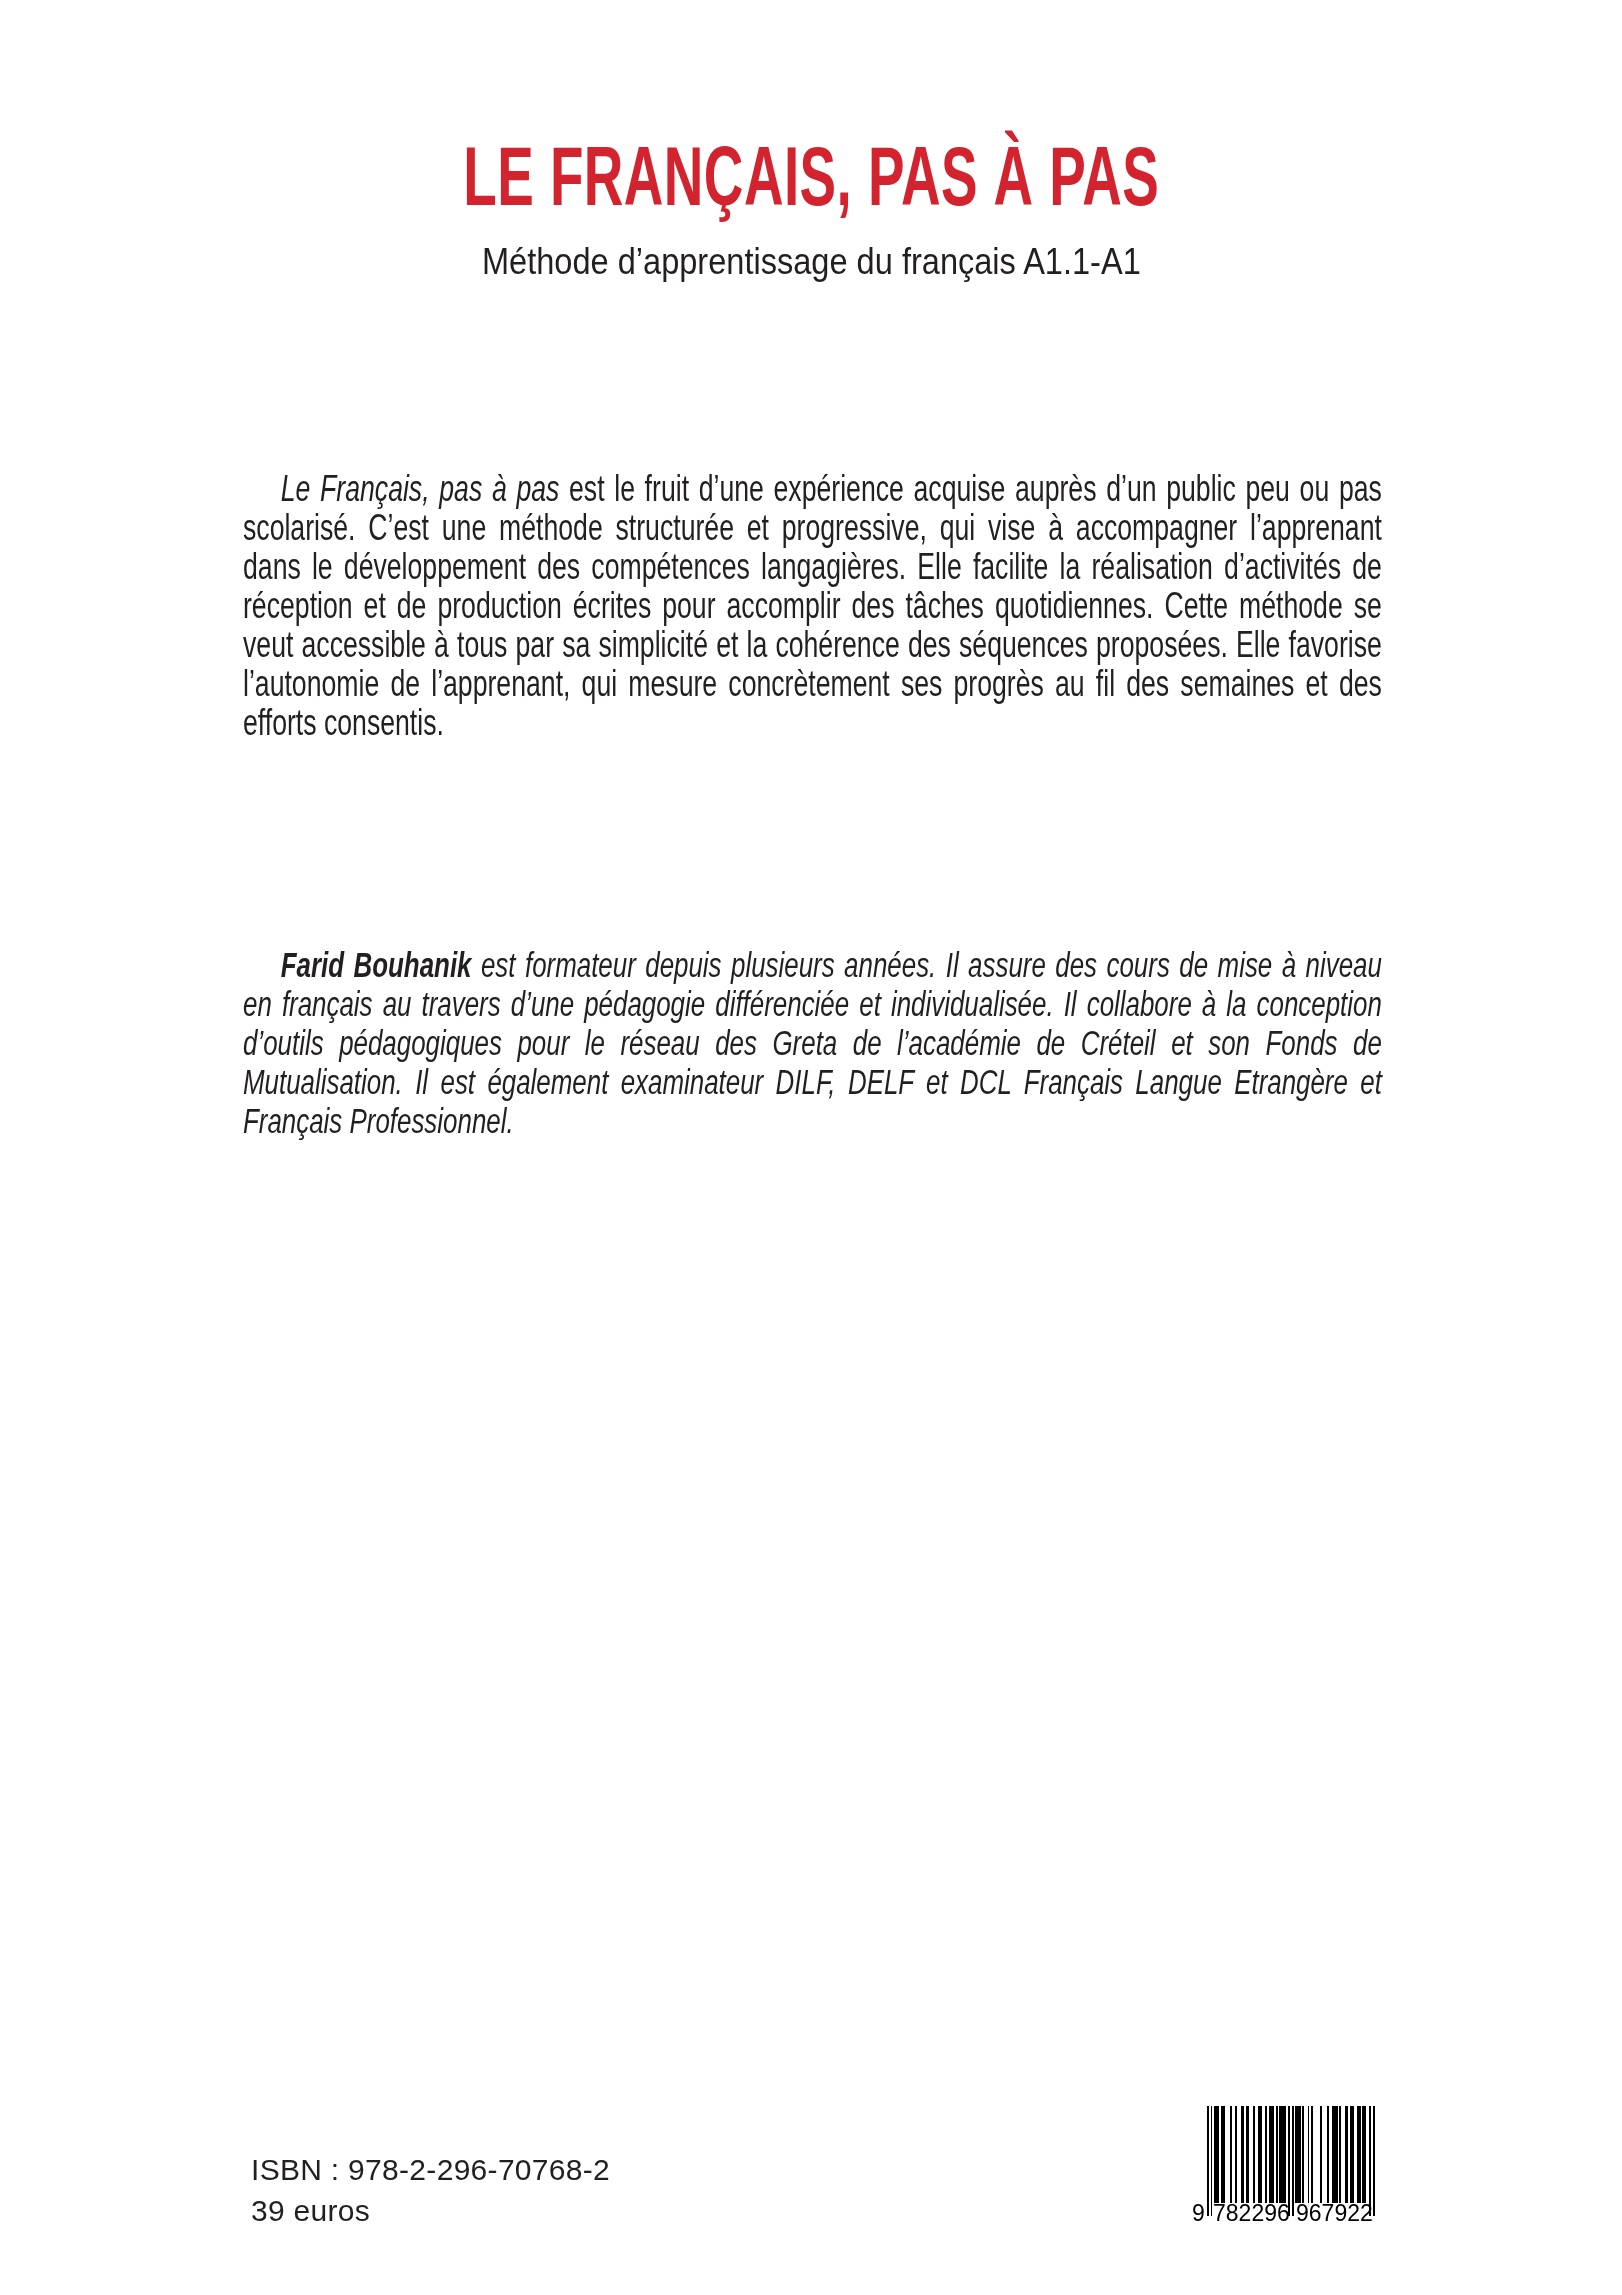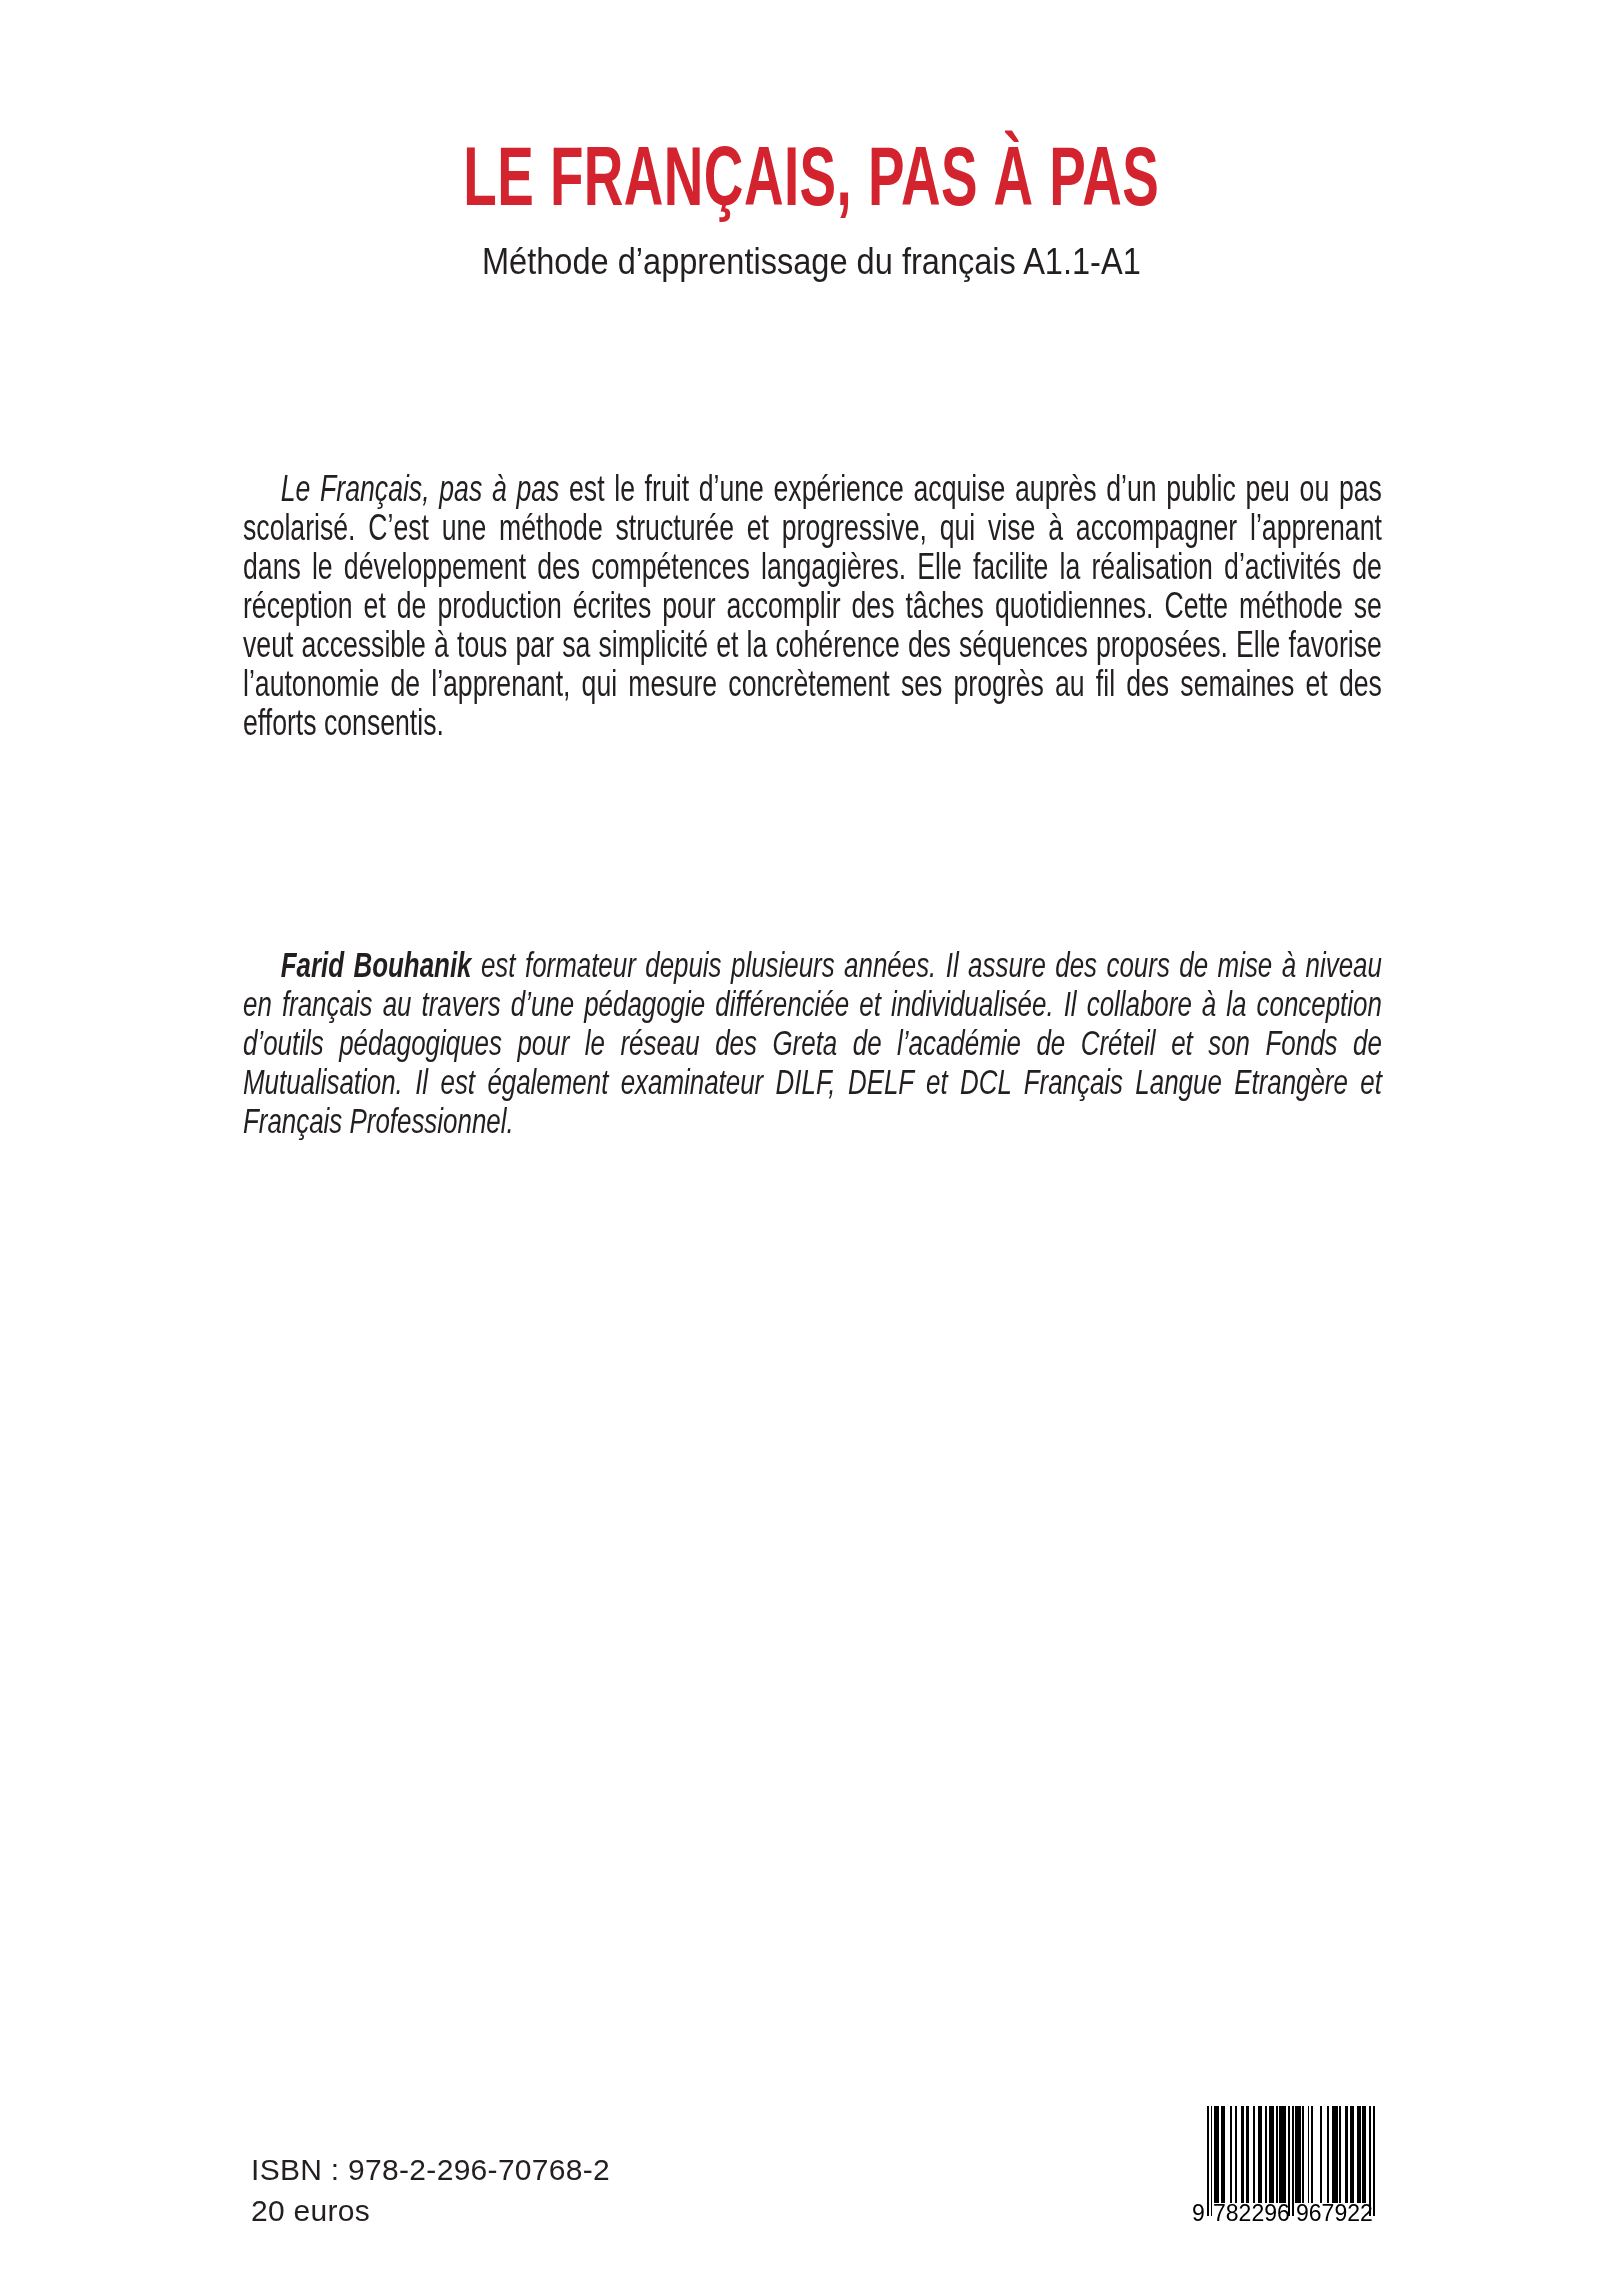--- a/index.html
+++ b/index.html
@@ -134,21 +134,21 @@
   <h1 class="title"><span class="squeeze">LE FRANÇAIS, PAS À PAS</span></h1>
 
   <div class="subtitle"><span class="squeeze">Méthode d’apprentissage du français A1.1-A1</span></div>
 
   <p class="desc"><span class="lead-italic">Le Français, pas à pas</span><span> est le fruit d’une expérience acquise auprès d’un public peu ou pas scolarisé. C’est une méthode structurée et progressive, qui vise à accompagner l’apprenant dans le développement des compétences langagières. Elle facilite la réalisation d’activités de réception et de production écrites pour accomplir des tâches quotidiennes. Cette méthode se veut accessible à tous par sa simplicité et la cohérence des séquences proposées. Elle favorise l’autonomie de l’apprenant, qui mesure concrètement ses progrès au fil des semaines et des efforts consentis.</span></p>
 
   <p class="bio"><span class="lead-bold">Farid Bouhanik</span><span> est formateur depuis plusieurs années. Il assure des cours de mise à niveau en français au travers d’une pédagogie différenciée et individualisée. Il collabore à la conception d’outils pédagogiques pour le réseau des Greta de l’académie de Créteil et son Fonds de Mutualisation. Il est également examinateur DILF, DELF et DCL Français Langue Etrangère et Français Professionnel.</span></p>
 
   <div class="isbn-block">
     <div>ISBN : 978-2-296-70768-2</div>
-    <div>20 euros</div>
+    <div>39 euros</div>
   </div>
 
   <div class="barcode">
     <div class="barcode-bars">
         <svg width="168" height="110" viewBox="0 0 257 168" xmlns="http://www.w3.org/2000/svg" fill="#000" shape-rendering="crispEdges">
           <rect x="0.00" y="0" width="2.75" height="168"></rect>
           <rect x="5.40" y="0" width="2.75" height="168"></rect>
           <rect x="10.80" y="0" width="2.75" height="148"></rect>
           <rect x="13.50" y="0" width="2.75" height="148"></rect>
           <rect x="16.20" y="0" width="2.75" height="148"></rect>

